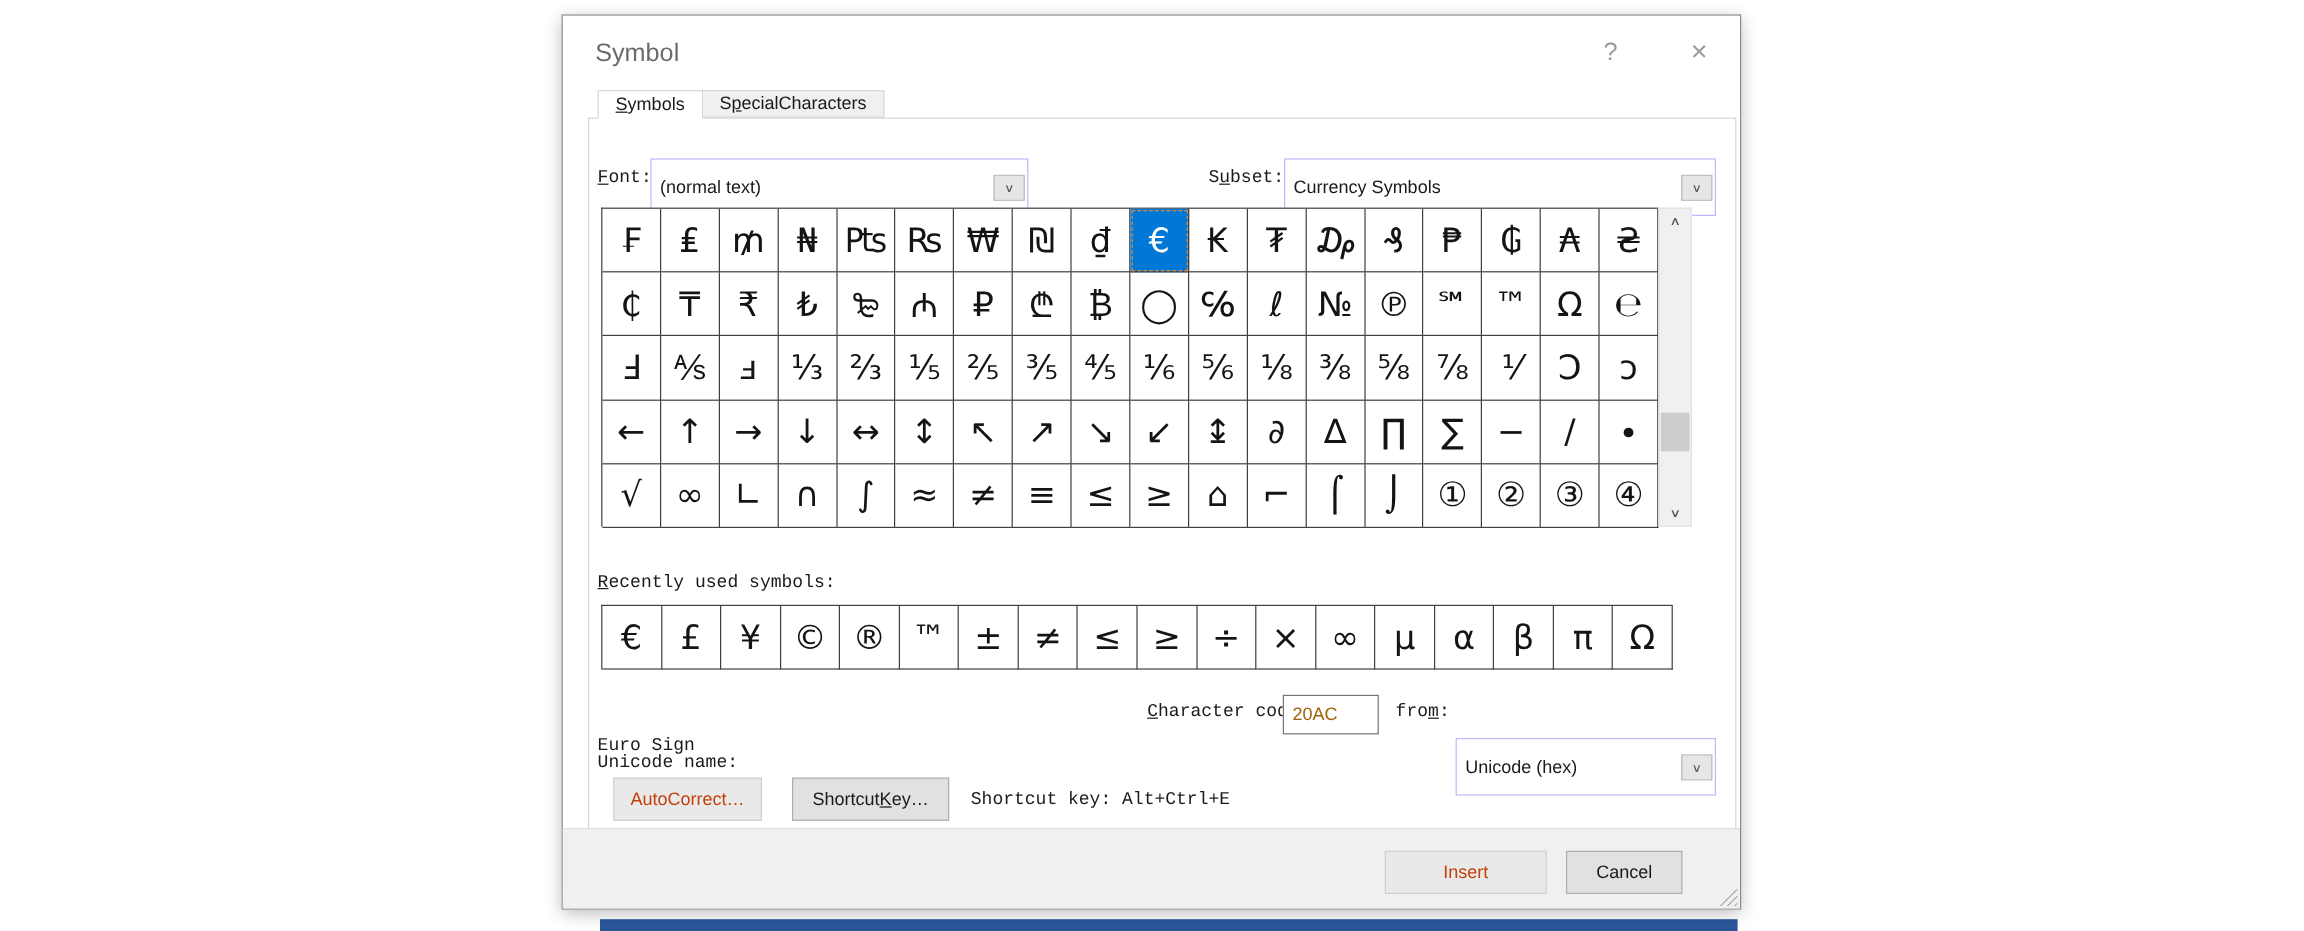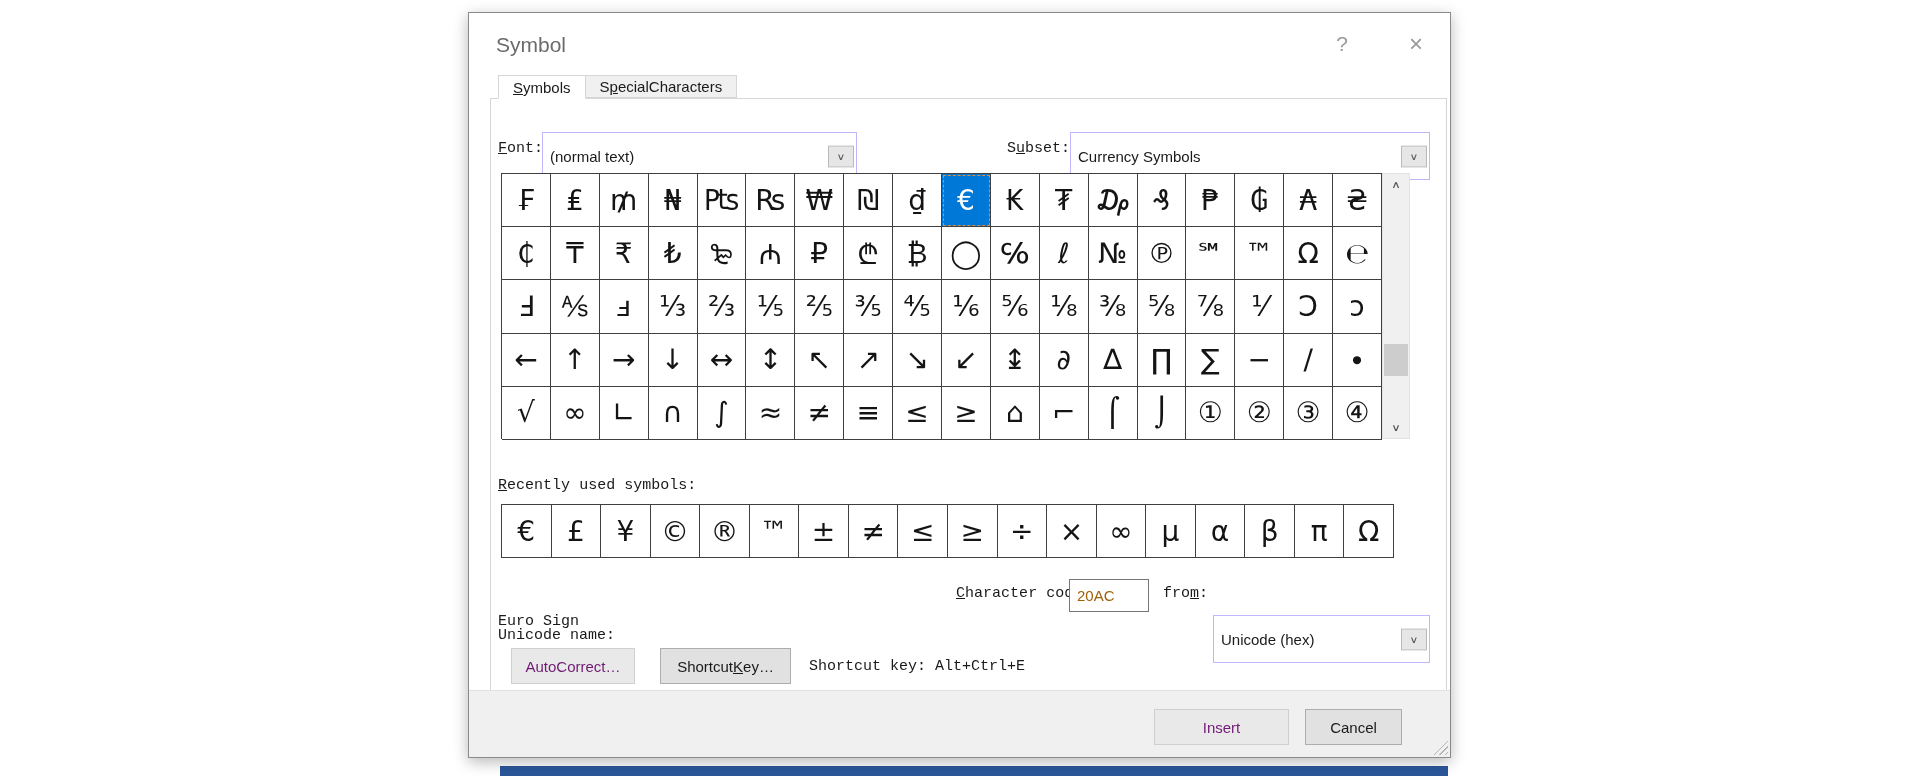--- a/index.html
+++ b/index.html
@@ -64,21 +64,21 @@
              display:grid; grid-template-columns:repeat(18,1fr); grid-auto-rows:53px;
              border-top:1px solid #3f3f3f; border-left:1px solid #3f3f3f; background:#fff; }
 
   .charcode-input { position:absolute; left:600px; top:566px; width:80px; height:33px;
              border:1px solid #767676; font-size:15px; padding-left:7px;
              font-family:"Liberation Sans", sans-serif; color:#a16207; }
 
   .btn { position:absolute; height:36px; background:#e1e1e1; border:1px solid #adadad;
          font-size:15px; font-family:"Liberation Sans", sans-serif; color:#1a1a1a;
          display:flex; align-items:center; justify-content:center; cursor:default; }
-  .btn.disabled { background:#e9e9e9; border-color:#cfcfcf; color:#701a75; }
+  .btn.disabled { background:#e9e9e9; border-color:#cfcfcf; color:#c2410c; }
   .btn-autocorrect { left:42px;  top:635px; width:124px; }
   .btn-shortcutkey { left:191px; top:635px; width:131px; }
 
   .footer { position:absolute; left:0; bottom:0; width:100%; height:67px;
             background:#f0f0f0; border-top:1px solid #e0e0e0; }
   .btn-insert { left:685px; top:696px; width:135px; }
   .btn-cancel { left:836px; top:696px; width:97px;  }
 
   .grip { position:absolute; right:2px; bottom:2px; width:18px; height:18px;
           background:repeating-linear-gradient(135deg, transparent 0 3px, #b5b5b5 3px 4px);

